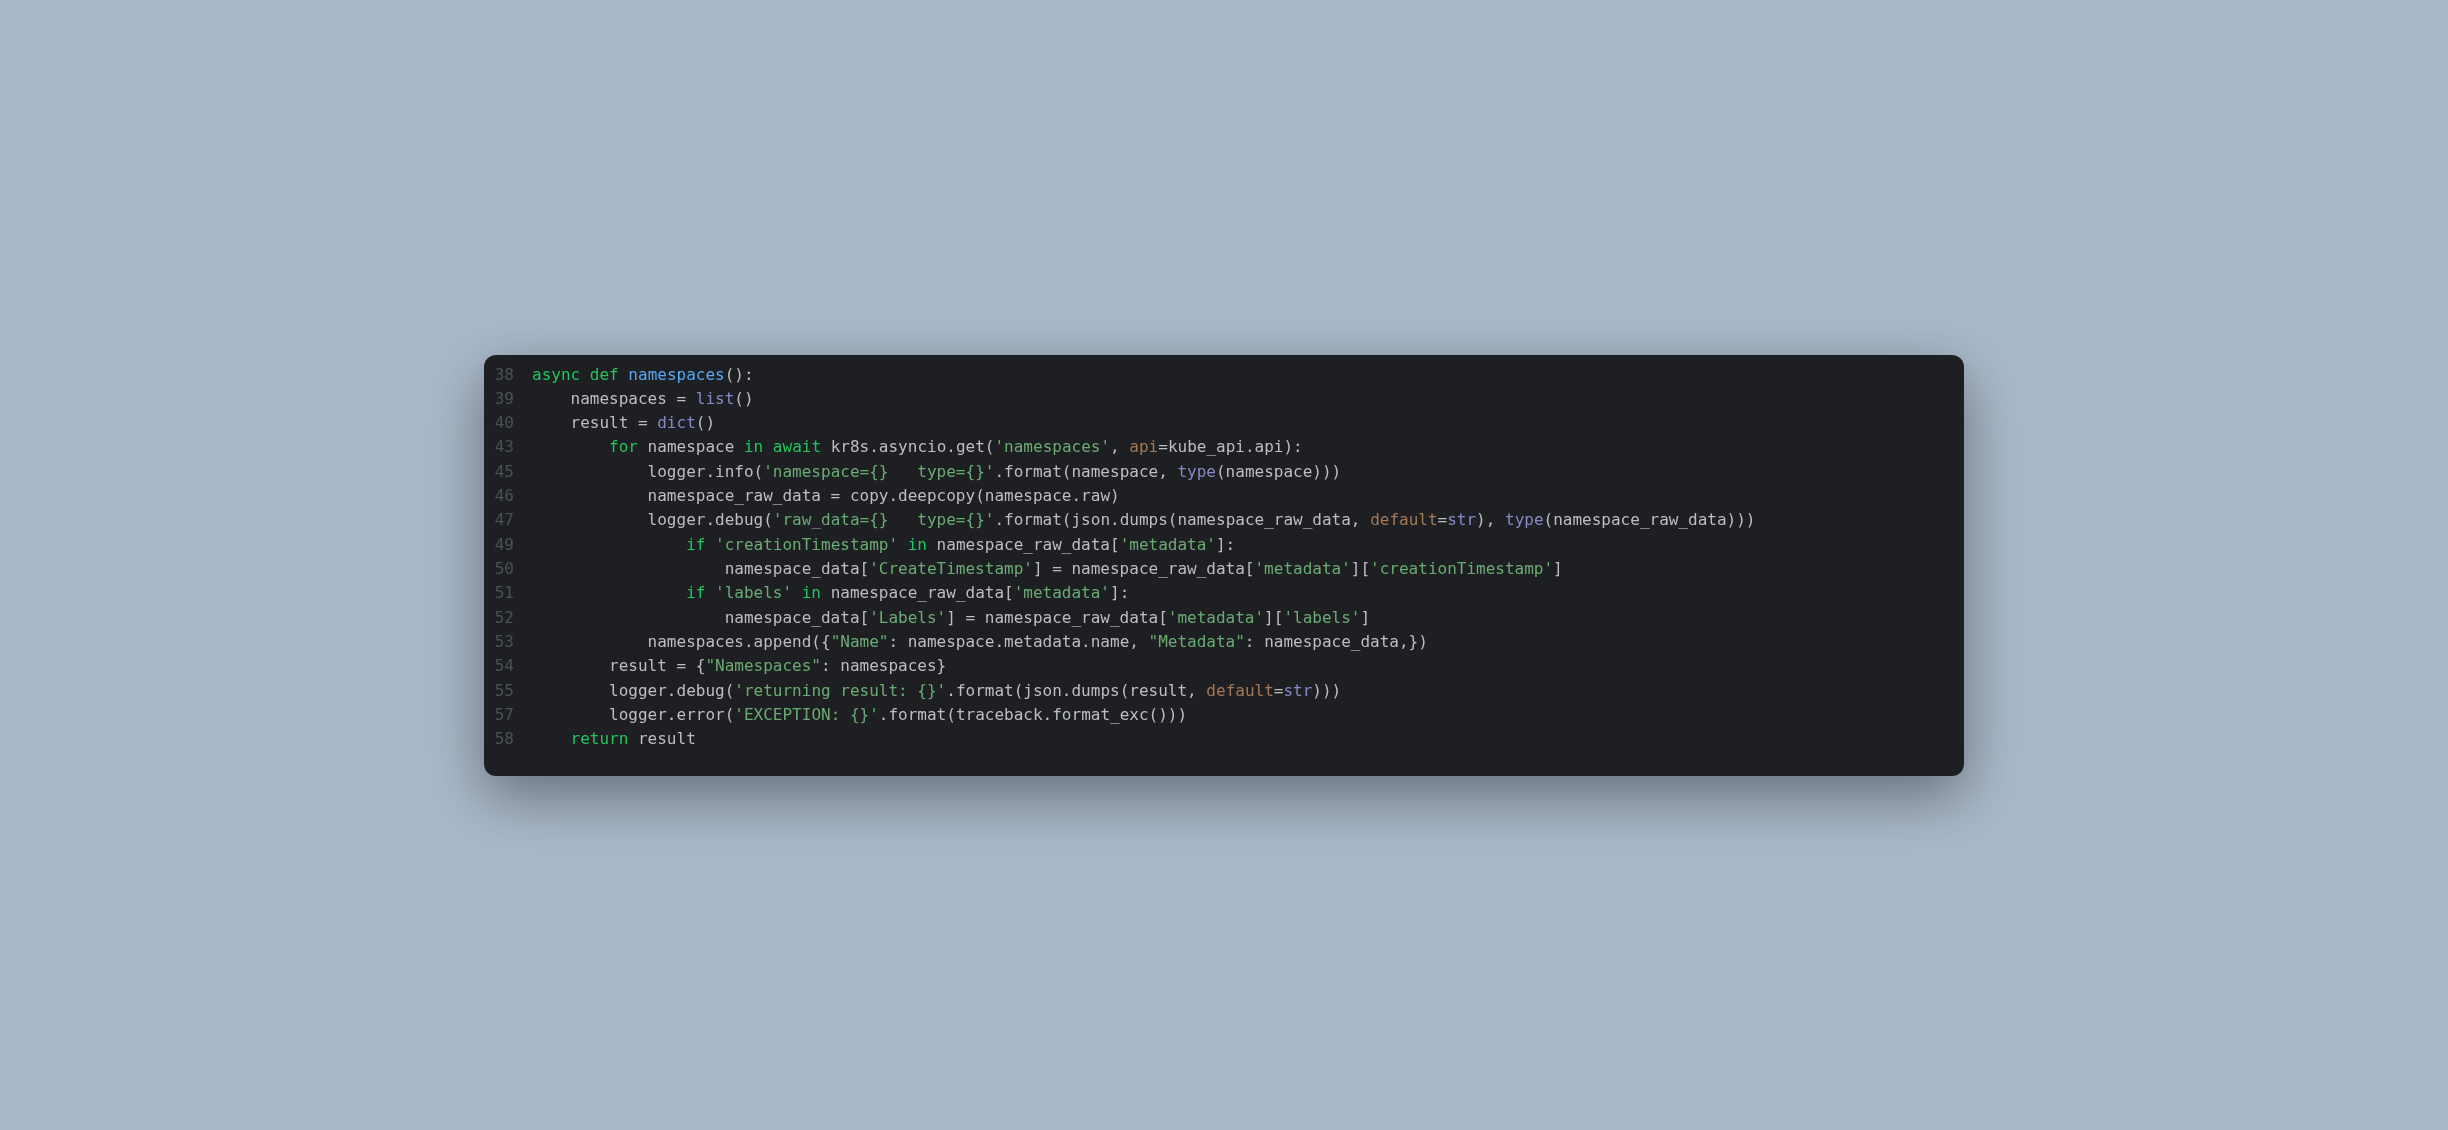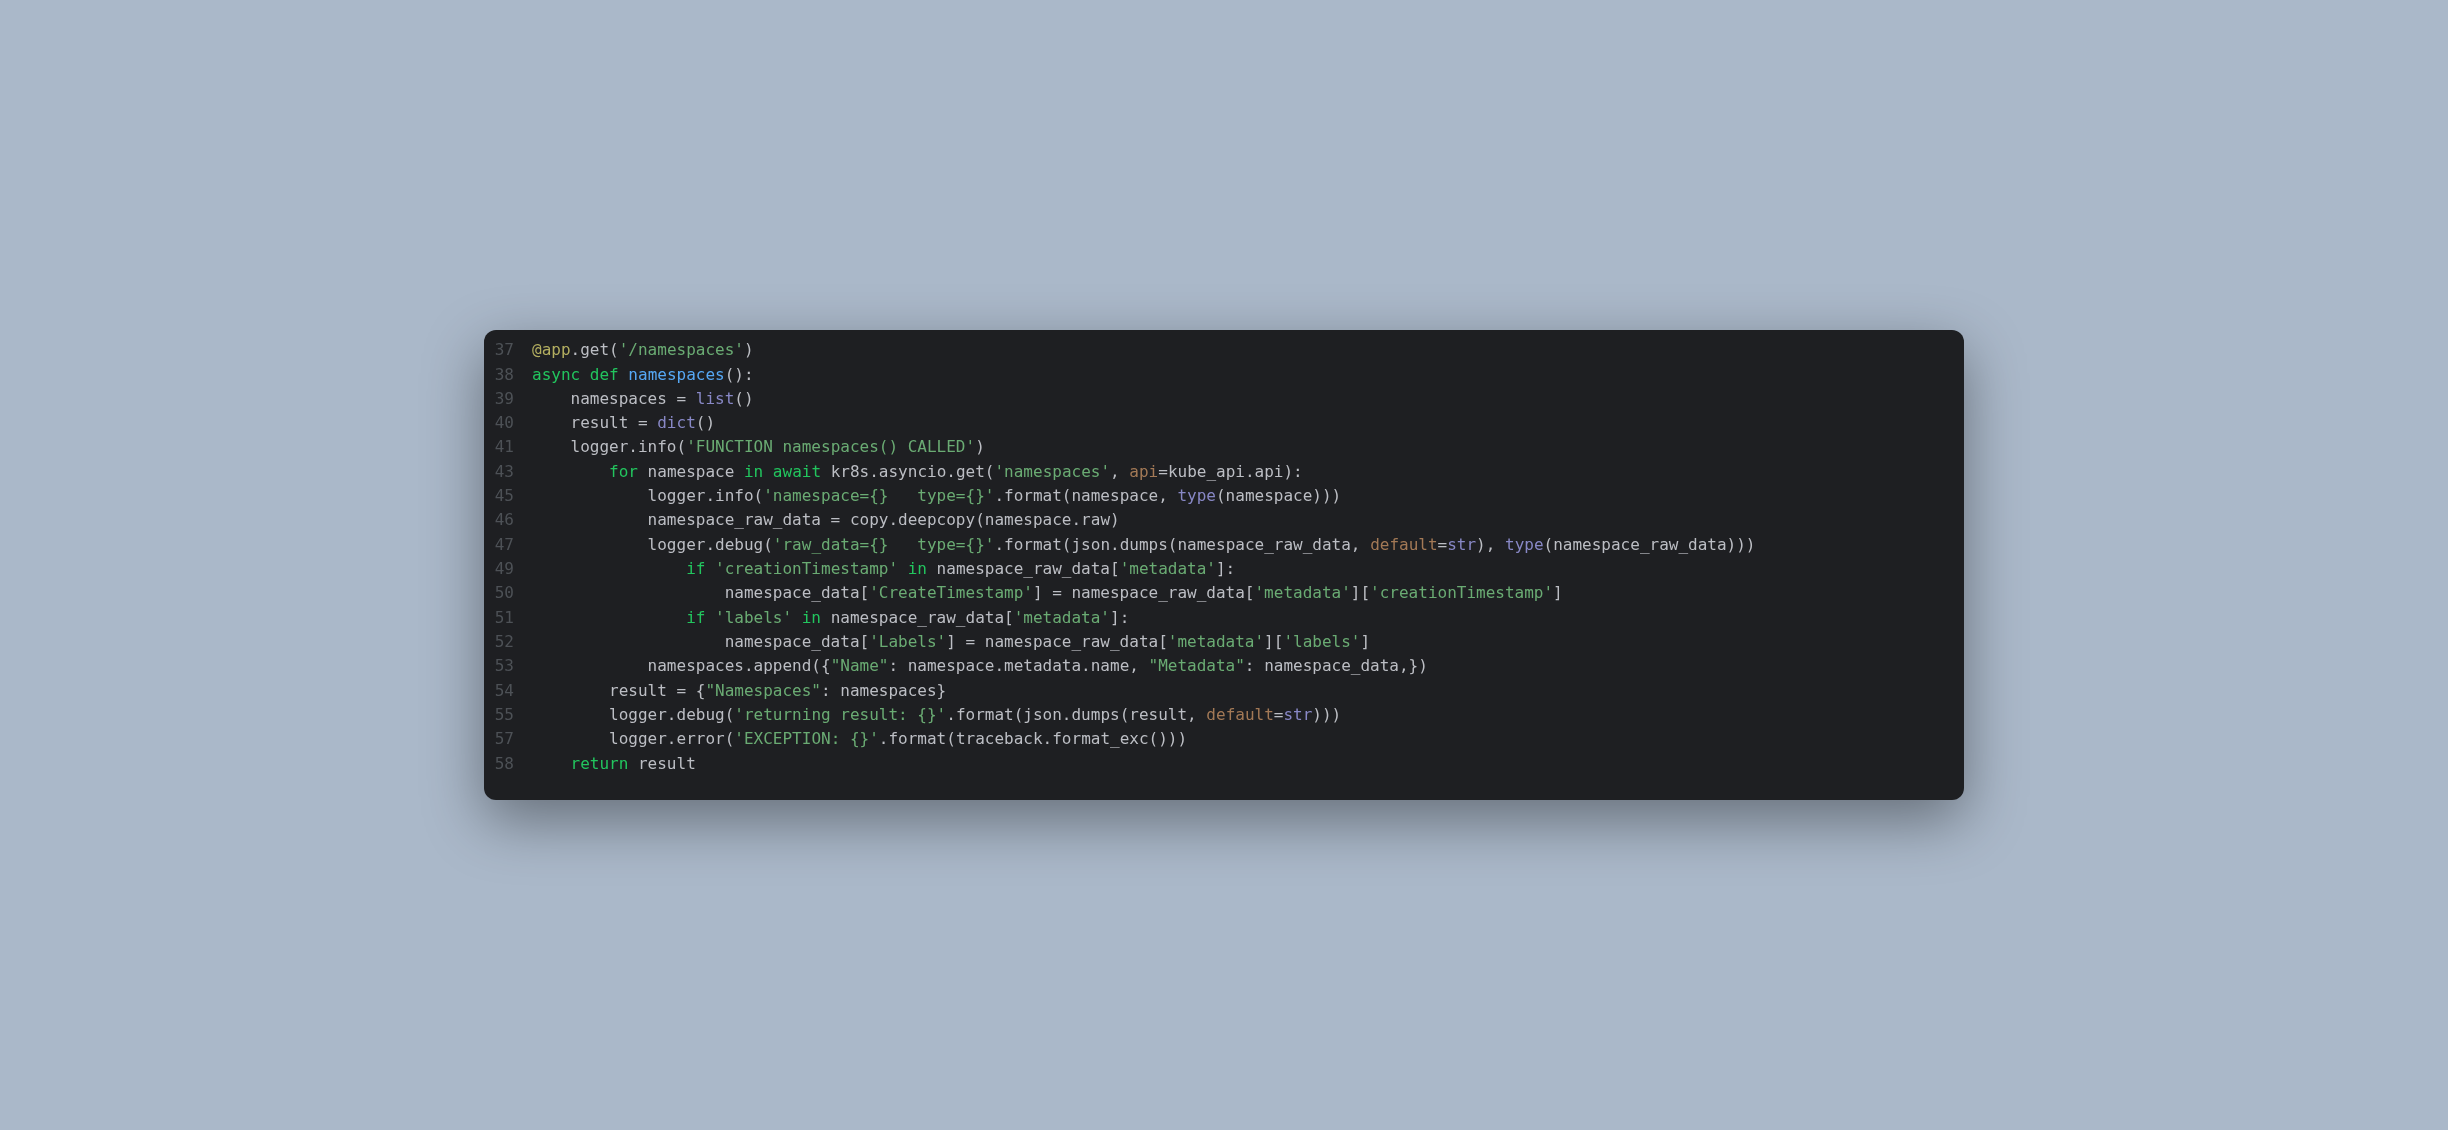--- a/index.html
+++ b/index.html
@@ -74,25 +74,23 @@
   .tk-str { color: #6aab73; }      
   .tk-id  { color: #bcbec4; }      
   .tk-prm { color: #a37956; }      
   .tk-p   { color: #bcbec4; }      
 </style>
 </head>
 <body>
 
 <div class="window">
   <div class="code-area" id="code-area">
-      <div class="line"><span class="lineno">37</span><span class="code"><span class="tk-dec">@app</span><span class="tk-p">.</span><span class="tk-id">get</span><span class="tk-p">(</span><span class="tk-str">'/namespaces'</span><span class="tk-p">)</span></span></div>
       <div class="line"><span class="lineno">38</span><span class="code"><span class="tk-kw">async</span><span class="tk-p"> </span><span class="tk-kw">def</span><span class="tk-p"> </span><span class="tk-fn">namespaces</span><span class="tk-p">():</span></span></div>
       <div class="line"><span class="lineno">39</span><span class="code"><span class="tk-p">    </span><span class="tk-id">namespaces</span><span class="tk-p"> = </span><span class="tk-bi">list</span><span class="tk-p">()</span></span></div>
       <div class="line"><span class="lineno">40</span><span class="code"><span class="tk-p">    </span><span class="tk-id">result</span><span class="tk-p"> = </span><span class="tk-bi">dict</span><span class="tk-p">()</span></span></div>
-      <div class="line"><span class="lineno">41</span><span class="code"><span class="tk-p">    </span><span class="tk-id">logger</span><span class="tk-p">.</span><span class="tk-id">info</span><span class="tk-p">(</span><span class="tk-str">'FUNCTION namespaces() CALLED'</span><span class="tk-p">)</span></span></div>
       <div class="line"><span class="lineno">43</span><span class="code"><span class="tk-p">        </span><span class="tk-kw">for</span><span class="tk-p"> </span><span class="tk-id">namespace</span><span class="tk-p"> </span><span class="tk-kw">in</span><span class="tk-p"> </span><span class="tk-kw">await</span><span class="tk-p"> </span><span class="tk-id">kr8s</span><span class="tk-p">.</span><span class="tk-id">asyncio</span><span class="tk-p">.</span><span class="tk-id">get</span><span class="tk-p">(</span><span class="tk-str">'namespaces'</span><span class="tk-p">, </span><span class="tk-prm">api</span><span class="tk-p">=</span><span class="tk-id">kube_api</span><span class="tk-p">.</span><span class="tk-id">api</span><span class="tk-p">):</span></span></div>
       <div class="line"><span class="lineno">45</span><span class="code"><span class="tk-p">            </span><span class="tk-id">logger</span><span class="tk-p">.</span><span class="tk-id">info</span><span class="tk-p">(</span><span class="tk-str">'namespace={}   type={}'</span><span class="tk-p">.</span><span class="tk-id">format</span><span class="tk-p">(</span><span class="tk-id">namespace</span><span class="tk-p">, </span><span class="tk-bi">type</span><span class="tk-p">(</span><span class="tk-id">namespace</span><span class="tk-p">)))</span></span></div>
       <div class="line"><span class="lineno">46</span><span class="code"><span class="tk-p">            </span><span class="tk-id">namespace_raw_data</span><span class="tk-p"> = </span><span class="tk-id">copy</span><span class="tk-p">.</span><span class="tk-id">deepcopy</span><span class="tk-p">(</span><span class="tk-id">namespace</span><span class="tk-p">.</span><span class="tk-id">raw</span><span class="tk-p">)</span></span></div>
       <div class="line"><span class="lineno">47</span><span class="code"><span class="tk-p">            </span><span class="tk-id">logger</span><span class="tk-p">.</span><span class="tk-id">debug</span><span class="tk-p">(</span><span class="tk-str">'raw_data={}   type={}'</span><span class="tk-p">.</span><span class="tk-id">format</span><span class="tk-p">(</span><span class="tk-id">json</span><span class="tk-p">.</span><span class="tk-id">dumps</span><span class="tk-p">(</span><span class="tk-id">namespace_raw_data</span><span class="tk-p">, </span><span class="tk-prm">default</span><span class="tk-p">=</span><span class="tk-bi">str</span><span class="tk-p">), </span><span class="tk-bi">type</span><span class="tk-p">(</span><span class="tk-id">namespace_raw_data</span><span class="tk-p">)))</span></span></div>
       <div class="line"><span class="lineno">49</span><span class="code"><span class="tk-p">                </span><span class="tk-kw">if</span><span class="tk-p"> </span><span class="tk-str">'creationTimestamp'</span><span class="tk-p"> </span><span class="tk-kw">in</span><span class="tk-p"> </span><span class="tk-id">namespace_raw_data</span><span class="tk-p">[</span><span class="tk-str">'metadata'</span><span class="tk-p">]:</span></span></div>
       <div class="line"><span class="lineno">50</span><span class="code"><span class="tk-p">                    </span><span class="tk-id">namespace_data</span><span class="tk-p">[</span><span class="tk-str">'CreateTimestamp'</span><span class="tk-p">] = </span><span class="tk-id">namespace_raw_data</span><span class="tk-p">[</span><span class="tk-str">'metadata'</span><span class="tk-p">][</span><span class="tk-str">'creationTimestamp'</span><span class="tk-p">]</span></span></div>
       <div class="line"><span class="lineno">51</span><span class="code"><span class="tk-p">                </span><span class="tk-kw">if</span><span class="tk-p"> </span><span class="tk-str">'labels'</span><span class="tk-p"> </span><span class="tk-kw">in</span><span class="tk-p"> </span><span class="tk-id">namespace_raw_data</span><span class="tk-p">[</span><span class="tk-str">'metadata'</span><span class="tk-p">]:</span></span></div>
       <div class="line"><span class="lineno">52</span><span class="code"><span class="tk-p">                    </span><span class="tk-id">namespace_data</span><span class="tk-p">[</span><span class="tk-str">'Labels'</span><span class="tk-p">] = </span><span class="tk-id">namespace_raw_data</span><span class="tk-p">[</span><span class="tk-str">'metadata'</span><span class="tk-p">][</span><span class="tk-str">'labels'</span><span class="tk-p">]</span></span></div>
       <div class="line"><span class="lineno">53</span><span class="code"><span class="tk-p">            </span><span class="tk-id">namespaces</span><span class="tk-p">.</span><span class="tk-id">append</span><span class="tk-p">({</span><span class="tk-str">"Name"</span><span class="tk-p">: </span><span class="tk-id">namespace</span><span class="tk-p">.</span><span class="tk-id">metadata</span><span class="tk-p">.</span><span class="tk-id">name</span><span class="tk-p">, </span><span class="tk-str">"Metadata"</span><span class="tk-p">: </span><span class="tk-id">namespace_data</span><span class="tk-p">,})</span></span></div>
       <div class="line"><span class="lineno">54</span><span class="code"><span class="tk-p">        </span><span class="tk-id">result</span><span class="tk-p"> = {</span><span class="tk-str">"Namespaces"</span><span class="tk-p">: </span><span class="tk-id">namespaces</span><span class="tk-p">}</span></span></div>

